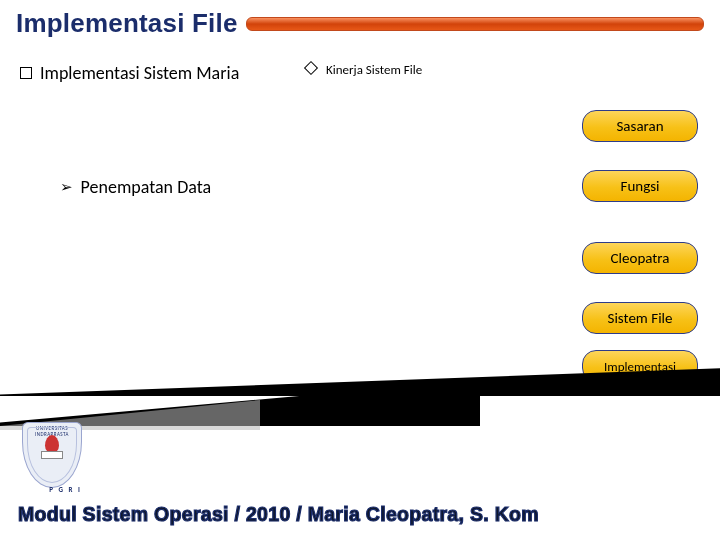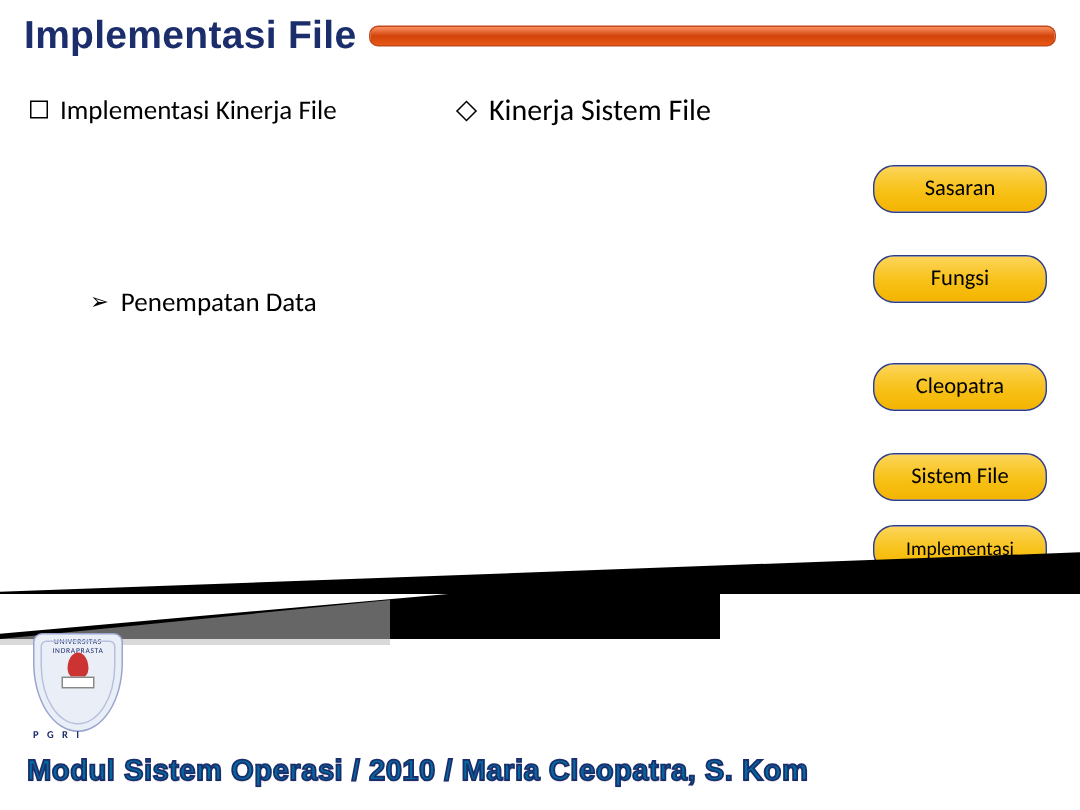--- a/index.html
+++ b/index.html
@@ -8,28 +8,28 @@
   .slide { position: relative; width: 720px; height: 540px; background: #fff; }
 
   
   .title-row { position: absolute; top: 8px; left: 16px; right: 16px; display: flex; align-items: center; }
   .title-text { font-family: "Arial Black", Arial, sans-serif; font-size: 26px; font-weight: 900; color: #1b2d6b; letter-spacing: 0.2px; white-space: nowrap; }
   .title-bar { flex: 1; height: 14px; margin-left: 8px; border: 1.5px solid #c2491b; border-radius: 6px;
     background: linear-gradient(to bottom, #f99160 0%, #d2430a 50%, #e75817 100%); }
 
   
   .col-left { position: absolute; top: 62px; left: 20px; font-size: 18px; color: #000; }
-  .col-right{ position: absolute; top: 62px; left: 306px; font-size: 20px; color: #000; }
+  .col-right{ position: absolute; top: 62px; left: 306px; font-size: 13px; color: #000; }
 
   .square-bullet { display:inline-block; width:12px; height:12px; border:1.4px solid #000; margin-right:8px; position:relative; top:0px; }
   .diamond-bullet { display:inline-block; width:10px; height:10px; border:1.4px solid #000; transform:rotate(45deg); margin-right:10px; position:relative; top:-1px; }
 
   
   .sub1 { position:absolute; top:116px; left:60px; font-size:18px; color:#000; }
-  .sub2 { position:absolute; top:176px; left:60px; font-size:18px; color:#000;margin-top:14px; }
+  .sub2 { position:absolute; top:176px; left:60px; font-size:18px; color:#000; }
   .arrow-bullet { display:inline-block; margin-right:8px; font-size:15px; line-height:1; position:relative; top:-1px; }
 
   
   .pill { position:absolute; right:22px; width:116px; height:32px; border:1.6px solid #2d3c8a; border-radius:14px;
     background: linear-gradient(to bottom, #fdd55a 0%, #f7c117 55%, #f4b400 100%); color:#000; font-size:15px;
     display:flex; align-items:center; justify-content:center; font-family: Calibri, Arial, sans-serif; }
   .pill5 { font-size:13px; }
 
   
   .strip-container { position:absolute; top:360px; left:0; width:720px; height:70px; overflow:hidden; }
@@ -40,40 +40,40 @@
   .wedge3 { position:absolute; top:40px; left:-40px; width:300px; height:30px; background:#b9b9b9;
             clip-path: polygon(0 100%, 100% 0, 100% 100%); opacity:.55; }
 
   
   .logo { position:absolute; left:22px; top:422px; width:60px; height:72px; }
   .shield { width:60px; height:66px; background:#eaeef6; border:1px solid #9aa5cf;
             border-radius: 6px 6px 50% 50% / 6px 6px 70% 70%; position:relative; overflow:hidden; }
   .shield .inner { position:absolute; inset:4px; border:1px solid #b7c0de; border-radius: 4px 4px 50% 50% / 4px 4px 70% 70%; }
   .shield .flame { position:absolute; left:50%; top:12px; transform:translateX(-50%); width:14px; height:18px; background:#c33; border-radius:50% 50% 50% 50% / 60% 60% 40% 40%; }
   .shield .book { position:absolute; left:50%; top:28px; transform:translateX(-50%); width:22px; height:8px; background:#fff; border:1px solid #888; }
-  .logo-label { position:absolute; left:0; right:0; bottom:0; text-align:left; font-size:7px; letter-spacing:2px; color:#1b2d6b; font-weight:bold; }
+  .logo-label { position:absolute; left:0; right:0; bottom:0; text-align:right; font-size:7px; letter-spacing:2px; color:#1b2d6b; font-weight:bold; }
   .arc-top { position:absolute; top:2px; left:0; right:0; text-align:center; font-size:5px; color:#1b2d6b; letter-spacing:.5px; }
 
   
   .footer { position:absolute; left:18px; bottom:14px; font-family:"Arial Black", Arial, sans-serif; font-weight:900; font-size:19.5px;
-            color:#0369a1; -webkit-text-stroke: 1.2px #1b2d6b; letter-spacing:.3px;
+            color:#0f172a; -webkit-text-stroke: 1.2px #1b2d6b; letter-spacing:.3px;
             text-shadow: 0 1px 0 rgba(0,0,0,.08); }
 </style>
 </head>
 <body>
 
 <div class="slide">
 
   <div class="title-row">
     <span class="title-text">Implementasi File</span>
     <span class="title-bar"></span>
   </div>
 
   <div class="col-left">
-    <span class="square-bullet"></span><span>Implementasi Kinerja File</span>
+    <span class="square-bullet"></span><span>Implementasi Sistem Maria</span>
   </div>
 
   <div class="col-right">
     <span class="diamond-bullet"></span><span>Kinerja Sistem File</span>
   </div>
 
 
   <div class="sub2">
     <span class="arrow-bullet">➢</span><span>Penempatan Data</span>
   </div>

